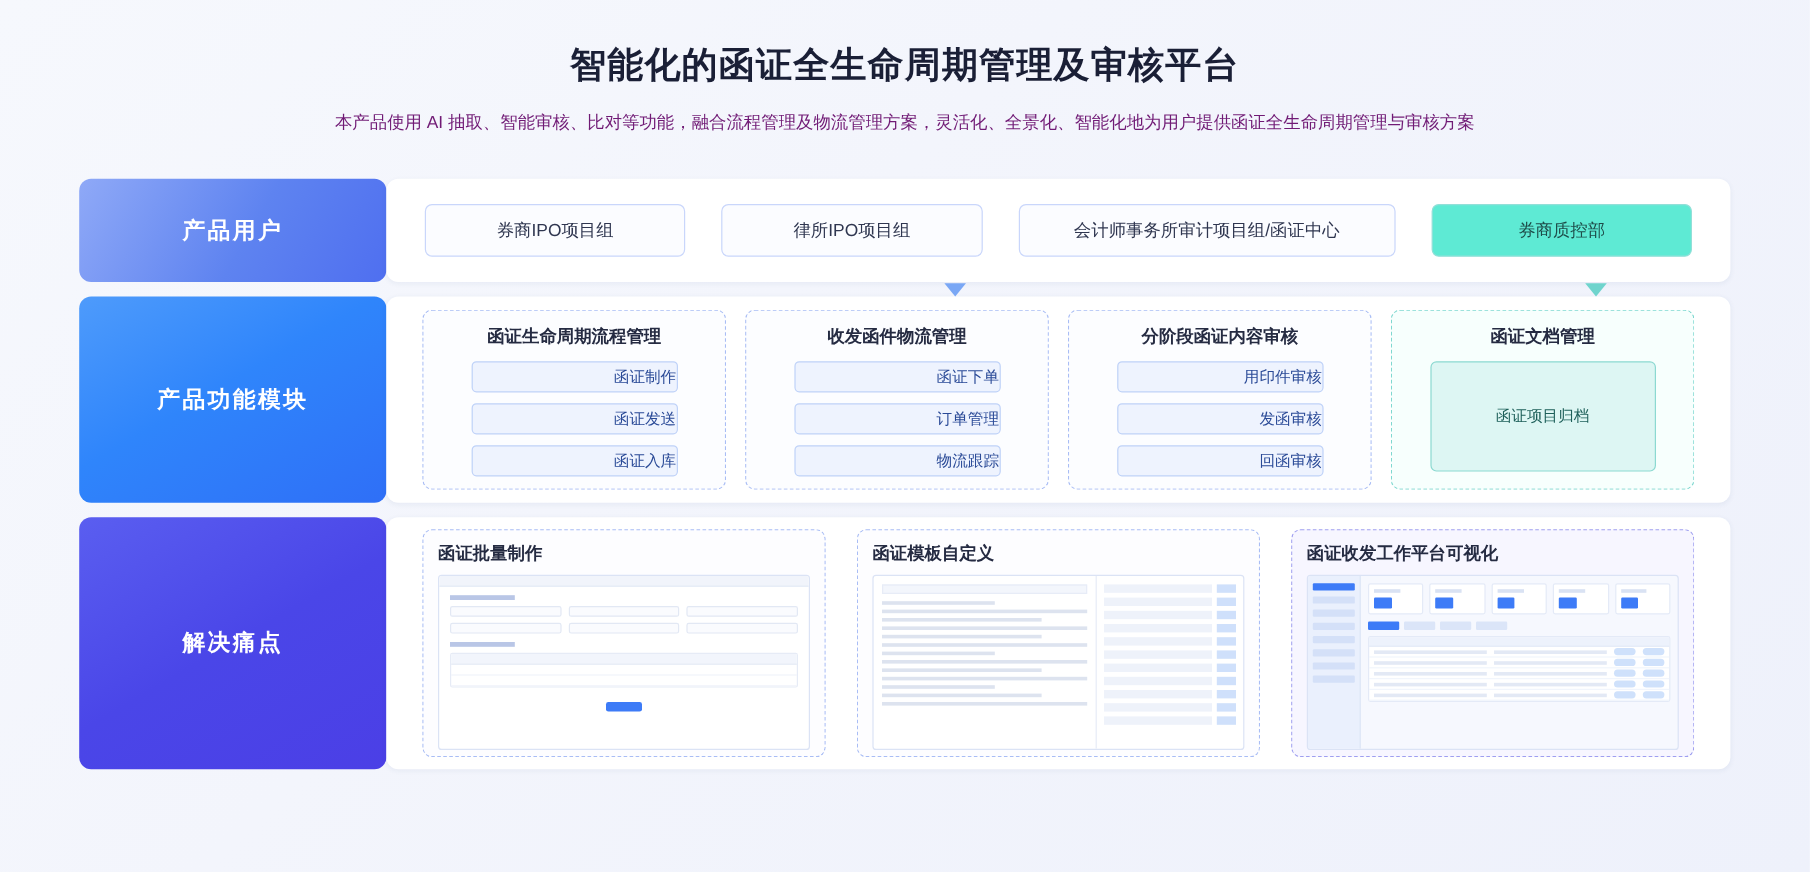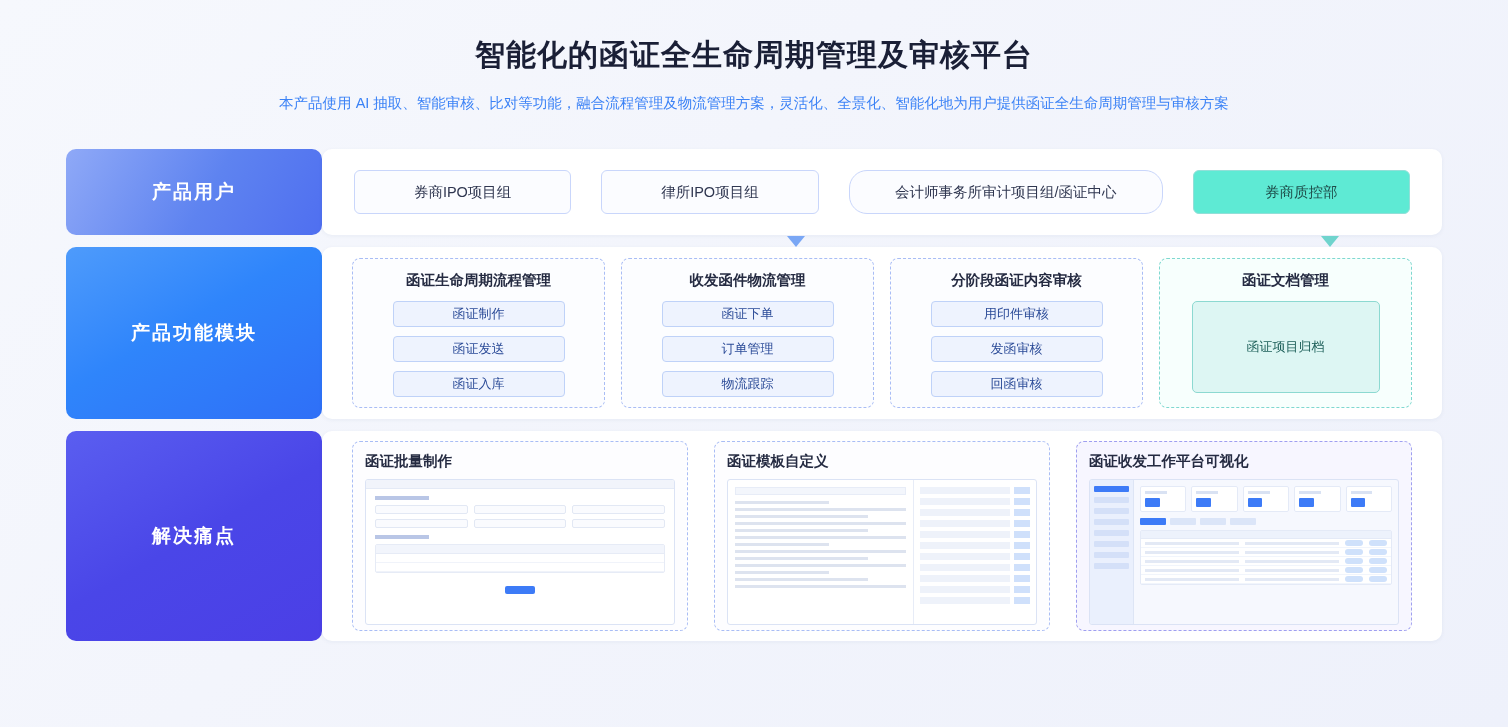--- a/index.html
+++ b/index.html
@@ -11,21 +11,21 @@
   }
   .page { position: relative; width: 1508px; height: 727px; }
 
   
   .header { padding-top: 34px; text-align: center; }
   .title {
     font-size: 30px; font-weight: bold; color: #1a1f36;
     letter-spacing: 1px; line-height: 42px;
   }
   .subtitle {
-    margin-top: 16px; font-size: 14.5px; color: #3b82f6;
+    margin-top: 16px; font-size: 14.5px; color: #701a75;
     line-height: 22px;
   }
 
   
   .rows { margin-top: 35px; padding: 0 66px; }
   .row { display: flex; align-items: stretch; margin-bottom: 12px; }
   .row:last-child { margin-bottom: 0; }
 
   .row-label {
     width: 256px; flex: 0 0 256px;
@@ -49,21 +49,21 @@
   .row3 { height: 210px; }
 
   
   .chips { display: flex; width: 100%; padding: 0 32px; gap: 30px; }
   .chip {
     flex: 1; height: 44px; border-radius: 6px;
     display: flex; align-items: center; justify-content: center;
     font-size: 14.5px; color: #2f3650;
     border: 1px solid #c9d6fb; background: #fbfcff;
   }
-  .chip.wide { flex: 1.45; border-radius: 18px; }
+  .chip.wide { flex: 1.45; }
   .chip.teal { border-color: #92dfd8; background: #5eead4; color: #1e4c49; }
 
   
   .arrow-layer { position: relative; height: 0; }
   .arrow {
     position: absolute; width: 0; height: 0;
     border-left: 9px solid transparent; border-right: 9px solid transparent;
     border-top: 11px solid #7aa7f5;
   }
   .arrow.a1 { left: 721px; top: -11px; }
@@ -78,21 +78,21 @@
   }
   .mod.teal { border-color: #7fd8d0; background: #f7fffd; }
   .mod-title {
     text-align: center; font-size: 14.5px; color: #252b42;
     font-weight: bold; margin-bottom: 11px;
   }
   .mod-item {
     height: 26px; margin: 0 auto 9px; width: 172px;
     border: 1px solid #bfd2f8; border-radius: 4px;
     background: #eef3fe;
-    display: flex; align-items: center; justify-content: center;
+    display: flex; align-items: center; justify-content: flex-end;
     font-size: 13px; color: #2a4a97;
   }
   .mod-big {
     margin: 0 auto; width: 188px; height: 92px;
     border: 1px solid #8cd9d1; border-radius: 5px;
     background: #ddf6f3;
     display: flex; align-items: center; justify-content: center;
     font-size: 13px; color: #1d5f59;
   }
 

